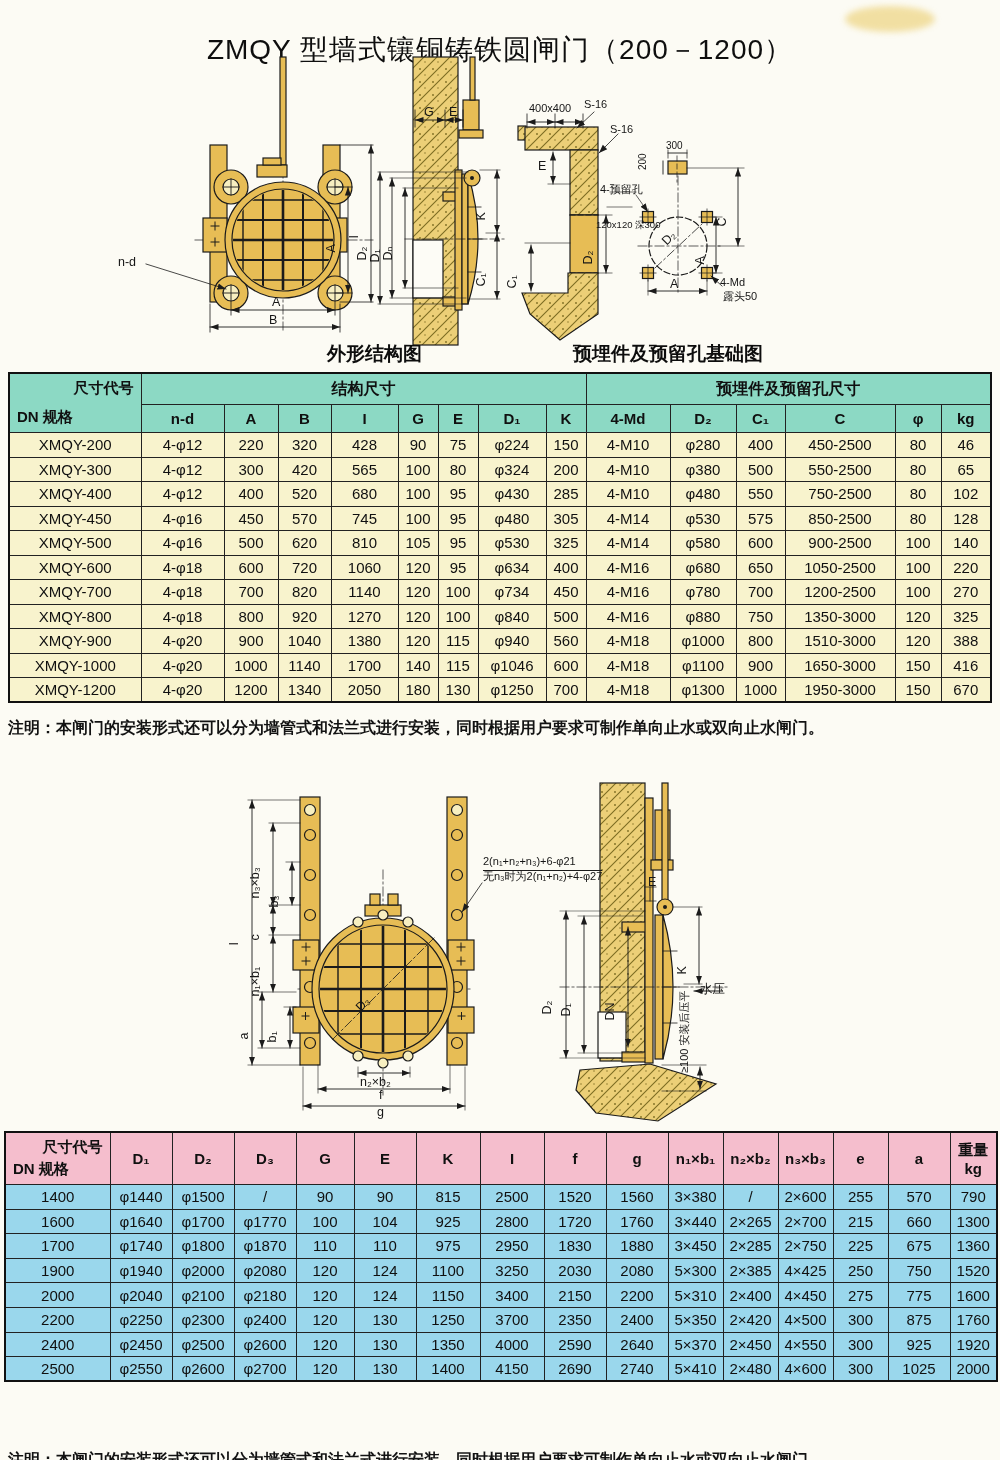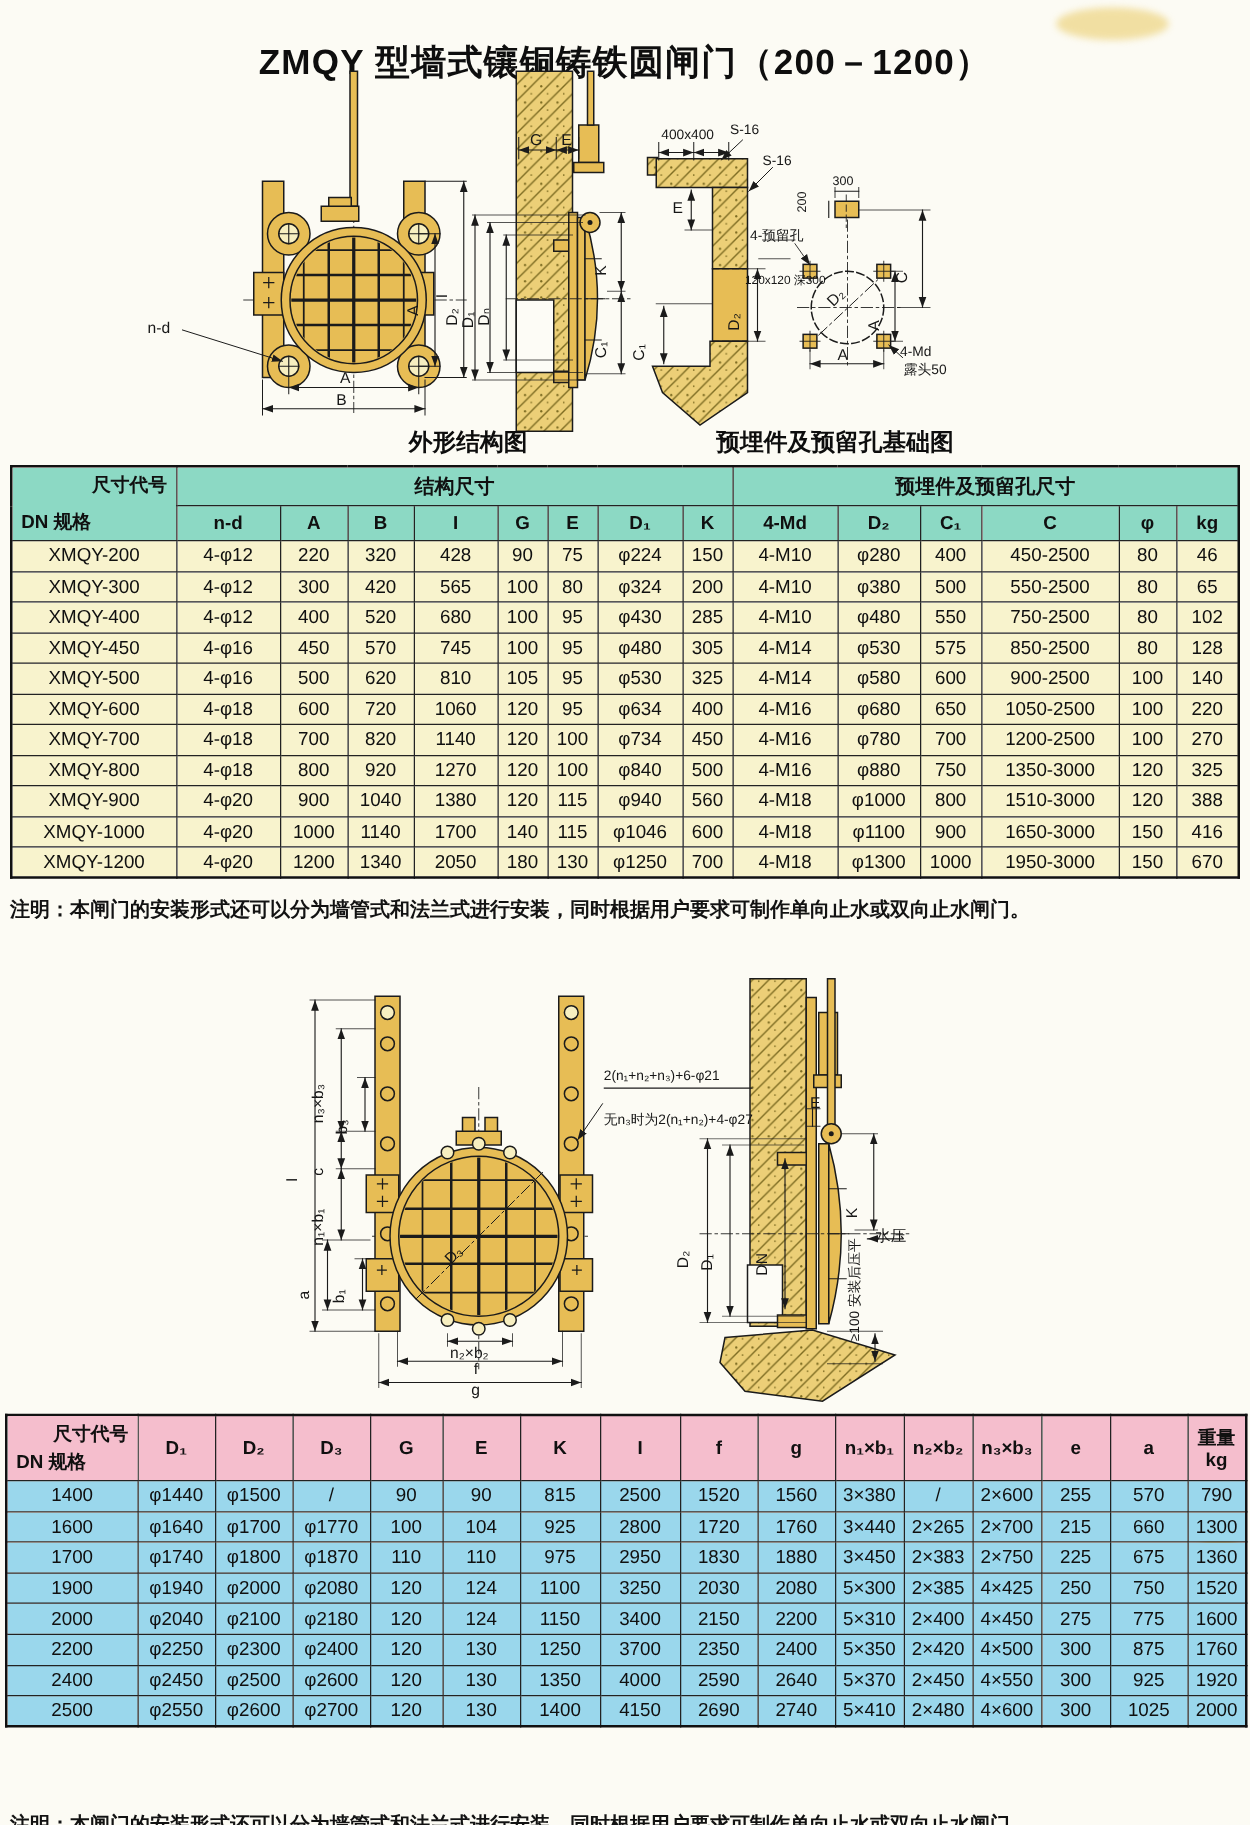--- a/index.html
+++ b/index.html
@@ -1,18 +1,18 @@
 <!DOCTYPE html>
 <html><head>
 <meta charset="utf-8">
 <style>
   html,body{margin:0;padding:0;background:#e8e8e4;}
   .page{position:relative;width:1000px;height:1460px;background:#fcfbf4;overflow:hidden;
         font-family:"Liberation Sans","DejaVu Sans",sans-serif;color:#141414;}
-  .title{position:absolute;left:0;width:100%;text-align:center;font-size:28px;font-weight:700;
+  .title{position:absolute;left:0;width:100%;text-align:center;font-size:28px;font-weight:400;
          letter-spacing:1px;color:#0e0e0e;white-space:nowrap;}
   .note{position:absolute;left:8px;width:985px;font-size:16px;font-weight:600;color:#121212;white-space:nowrap;}
   .fx{position:absolute;left:0;}
   .l{position:absolute;font-size:12.5px;color:#161616;white-space:nowrap;line-height:1;}
   .s11{font-size:11px;} .s10{font-size:10px;} .s9{font-size:9.5px;}
   .cap{position:absolute;font-size:19px;font-weight:700;color:#0d0d0d;white-space:nowrap;}
   .rv{transform-origin:0 100%;transform:rotate(-90deg);}
   .r45{transform-origin:50% 50%;transform:rotate(-45deg);}
   .blob{position:absolute;border-radius:50%;filter:blur(3px);}
   
@@ -543,21 +543,21 @@
   <span class="l rv" style="left:280px;top:895px;">b₃</span>
   <span class="l rv" style="left:261px;top:928px;">c</span>
   <span class="l rv" style="left:261px;top:984px;">n₁×b₁</span>
   <span class="l rv" style="left:250px;top:1027px;">a</span>
   <span class="l rv" style="left:278px;top:1030px;">b₁</span>
   <span class="l r45" style="left:356px;top:998px;">D₃</span>
   <span class="l" style="left:360px;top:1076px;">n₂×b₂</span>
   <span class="l" style="left:379px;top:1089px;">f</span>
   <span class="l" style="left:377px;top:1106px;">g</span>
   <span class="l s11" style="left:483px;top:856px;">2(n₁+n₂+n₃)+6-φ21</span>
-  <span class="l s11" style="left:483px;top:870px;border-top:1px solid #1b1b1b;padding-top:20px;">无n₃时为2(n₁+n₂)+4-φ27</span>
+  <span class="l s11" style="left:483px;top:870px;border-top:1px solid #1b1b1b;padding-top:0;">无n₃时为2(n₁+n₂)+4-φ27</span>
   <span class="l" style="left:648px;top:876px;">E</span>
   <span class="l rv" style="left:688px;top:962px;">K</span>
   <span class="l" style="left:700px;top:983px;">水压</span>
   <span class="l rv" style="left:553px;top:1002px;">D₂</span>
   <span class="l rv" style="left:572px;top:1004px;">D₁</span>
   <span class="l rv" style="left:616px;top:1008px;">DN</span>
   <span class="l s11 rv" style="left:690px;top:1062px;">≥100 安装后压平</span>
 
   <table class="t two" style="left:4px;top:1131px;width:992px;">
     <colgroup>
@@ -644,21 +644,21 @@
           <td>φ1740</td>
           <td>φ1800</td>
           <td>φ1870</td>
           <td>110</td>
           <td>110</td>
           <td>975</td>
           <td>2950</td>
           <td>1830</td>
           <td>1880</td>
           <td>3×450</td>
-          <td>2×383</td>
+          <td>2×285</td>
           <td>2×750</td>
           <td>225</td>
           <td>675</td>
           <td>1360</td>
         </tr>
         <tr>
           <td>1900</td>
           <td>φ1940</td>
           <td>φ2000</td>
           <td>φ2080</td>

